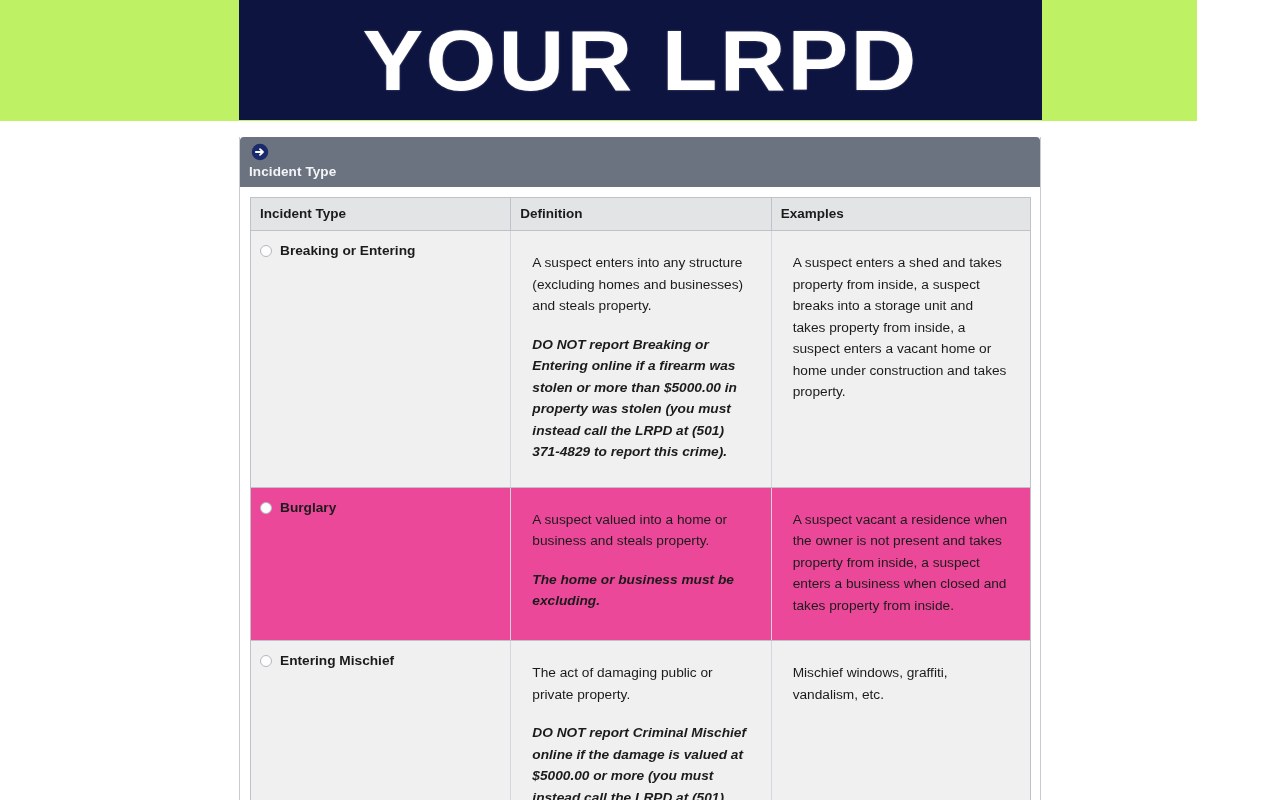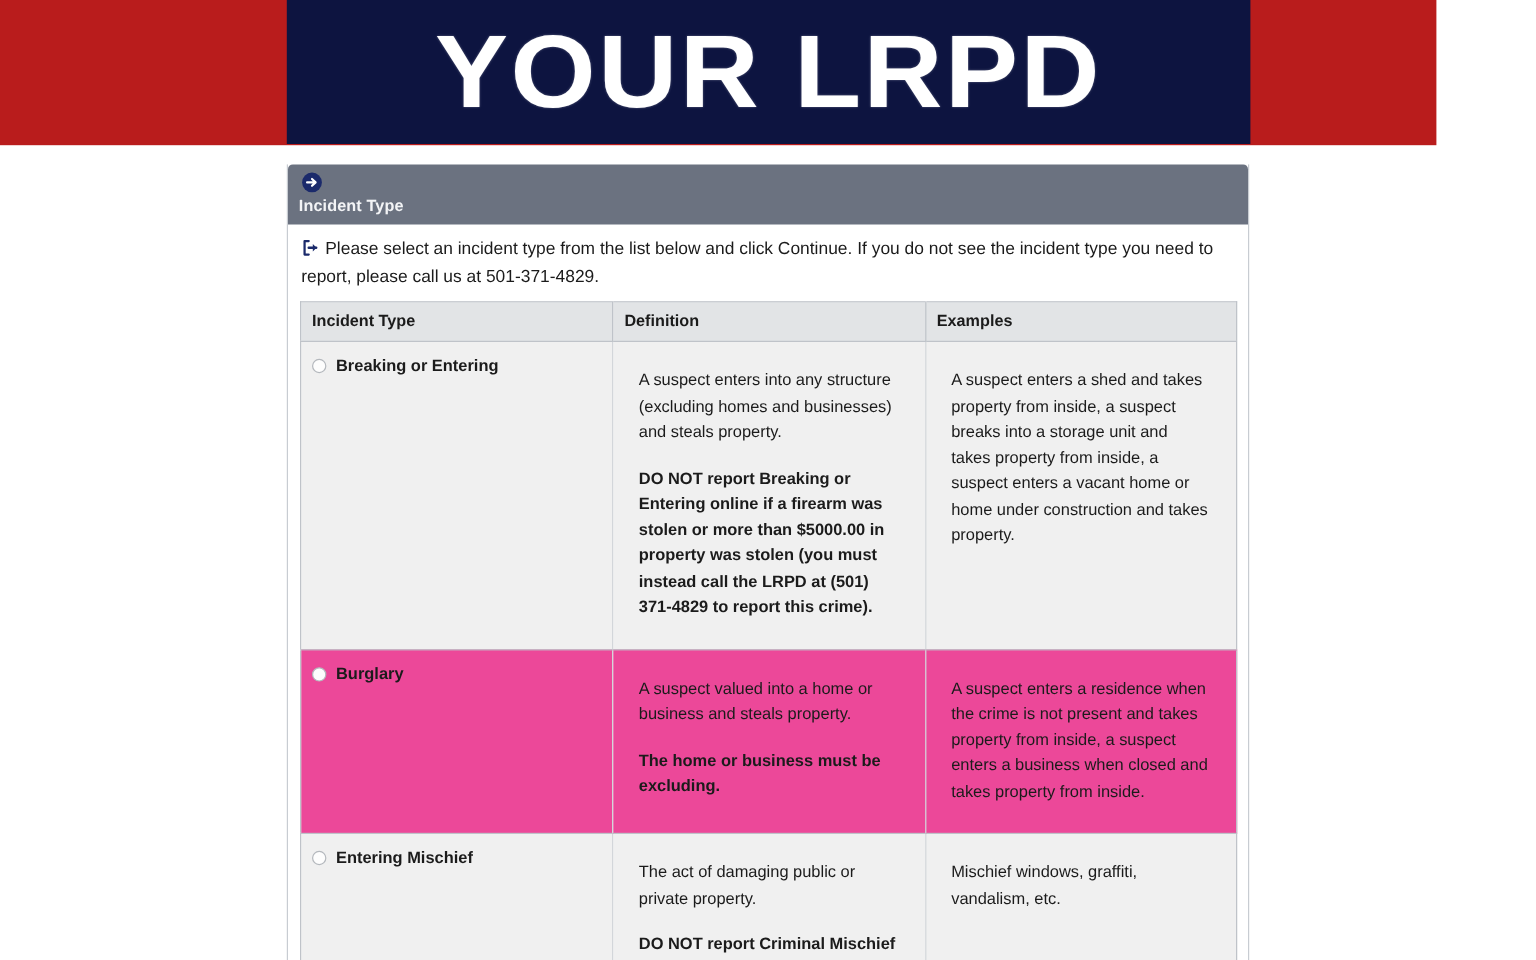--- a/index.html
+++ b/index.html
@@ -13,21 +13,21 @@
   body {
     font-family: "Liberation Sans", sans-serif;
     color: #1b1b1b;
     -webkit-font-smoothing: antialiased;
   }
 
   
   .banner-wrap {
     width: 1197px;
     height: 121px;
-    background: #b91c1c;
+    background: #bef264;
     position: relative;
   }
   .banner {
     position: absolute;
     left: 239px;
     top: 0;
     width: 803px;
     height: 120px;
     background: #0d1440;
     overflow: hidden;
@@ -158,21 +158,21 @@
     margin-top: 4px;
     box-sizing: border-box;
   }
   .type-label {
     font-weight: bold;
     font-size: 13.7px;
     line-height: 20px;
   }
   .para { margin: 12px; }
   .para + .para { margin-top: 17px; }
-  .para.bold { font-weight: bold; }
+  .para.bold { font-weight: bold; font-style: italic; }
 </style>
 </head>
 <body>
 
 <div class="banner-wrap">
   <div class="banner">
     <div class="banner-text">YOUR LRPD</div>
   </div>
 </div>
 
@@ -183,29 +183,20 @@
       <svg class="hdr-icon" viewBox="0 0 24 24" aria-hidden="true">
         <circle cx="12" cy="12" r="11" fill="#1b2a6b"></circle>
         <path d="M6.5 12h9M12 8.2l4 3.8-4 3.8" fill="none" stroke="#ffffff" stroke-width="2.4" stroke-linecap="round" stroke-linejoin="round"></path>
       </svg>
     </span>
     <div class="card-header-title">Incident Type</div>
   </div>
 
   <div class="card-body">
 
-    <p class="instruction">
-      <span>
-        <svg class="signin-icon" viewBox="0 0 24 24" aria-hidden="true">
-          <path d="M10 3H4.5v18H10" fill="none" stroke="#1b2a6b" stroke-width="3" stroke-linecap="round" stroke-linejoin="round"></path>
-          <path d="M10 12h10" fill="none" stroke="#1b2a6b" stroke-width="3.2" stroke-linecap="round"></path>
-          <path d="M15.5 7l5 5-5 5z" fill="#1b2a6b"></path>
-        </svg>
-      </span><span>Please select an incident type from the list below and click Continue. If you do not see the incident type you need to report, please call us at 501-371-4829.</span>
-    </p>
 
     <table class="incident-table">
       <colgroup>
         <col class="col-type">
           <col class="col-def">
           <col class="col-ex">
       </colgroup>
       <thead>
         <tr>
           <th>Incident Type</th>
@@ -234,21 +225,21 @@
               <div class="type-cell">
                 <span class="radio"></span>
                 <span class="type-label">Burglary</span>
               </div>
             </td>
             <td>
               <p class="para">A suspect valued into a home or business and steals property.</p>
               <p class="para bold">The home or business must be excluding.</p>
             </td>
             <td>
-              <p class="para">A suspect enters a residence when the crime is not present and takes property from inside, a suspect enters a business when closed and takes property from inside.</p>
+              <p class="para">A suspect vacant a residence when the owner is not present and takes property from inside, a suspect enters a business when closed and takes property from inside.</p>
             </td>
           </tr>
           <tr class="row-alt">
             <td>
               <div class="type-cell">
                 <span class="radio"></span>
                 <span class="type-label">Entering Mischief</span>
               </div>
             </td>
             <td>

